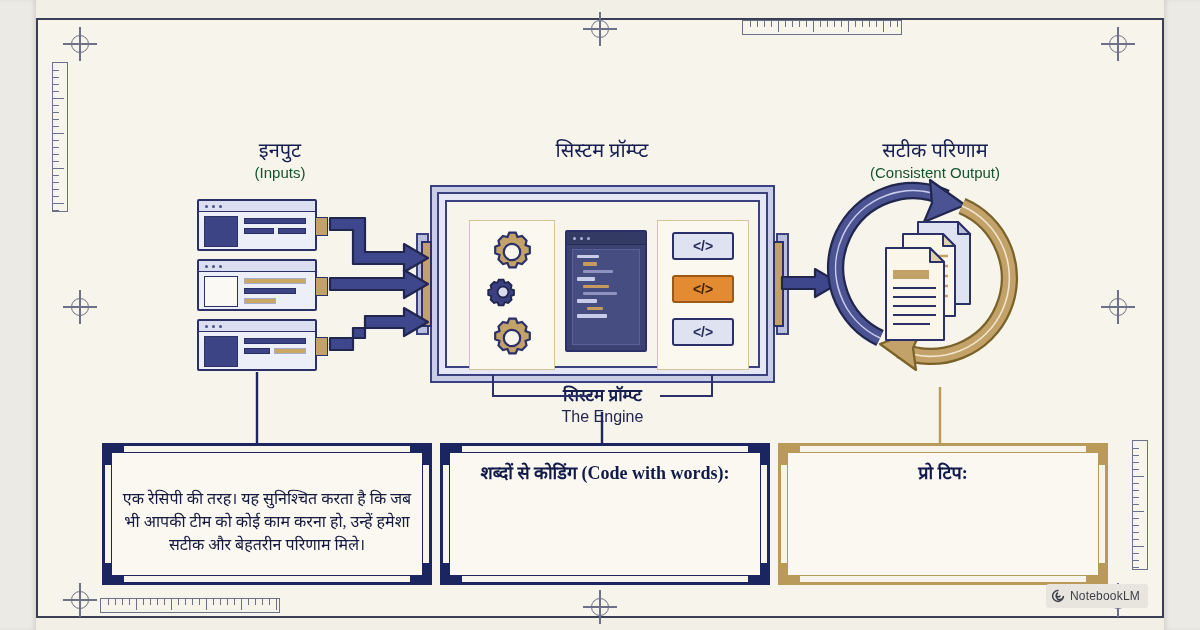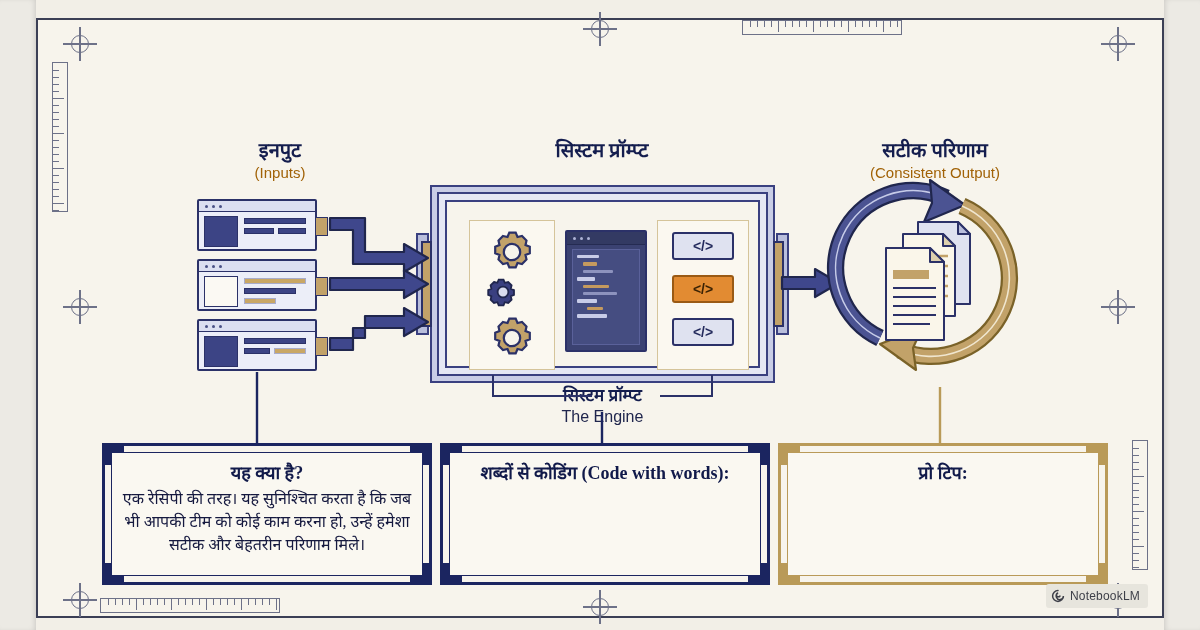--- a/index.html
+++ b/index.html
@@ -40,22 +40,22 @@
 
   
   .title{
     position:absolute;left:0;right:0;top:58px;text-align:center;
     font-family:"Liberation Serif",serif;
     font-weight:bold;font-size:42px;color:#141d4e;letter-spacing:.4px;
   }
 
   
   .colhead{position:absolute;text-align:center;color:#141d4e;}
-  .colhead .hi{font-family:"Liberation Serif",serif;font-weight:bold;font-size:20px;line-height:24px;}
-  .colhead .en{font-size:15px;line-height:20px;color:#a16207;margin-top:1px;}
+  .colhead .hi{font-family:"Liberation Serif",serif;font-weight:normal;font-size:20px;line-height:24px;}
+  .colhead .en{font-size:15px;line-height:20px;color:#14532d;margin-top:1px;}
 
   
   .incard{
     position:absolute;width:120px;height:52px;
     background:#eceef8;border:2.2px solid #2b3168;box-sizing:border-box;
     border-radius:2px;
   }
   .incard .bar{
     position:absolute;left:0;top:0;right:0;height:11px;background:#dcdff1;
     border-bottom:1.8px solid #2b3168;box-sizing:border-box;
@@ -487,21 +487,20 @@
     </g>
   </svg>
 
   <div class="card" style="left:102px;">
     <div class="outer"></div>
     <div class="cor" style="left:0;top:0;"></div>
     <div class="cor" style="right:0;top:0;"></div>
     <div class="cor" style="left:0;bottom:0;"></div>
     <div class="cor" style="right:0;bottom:0;"></div>
     <div class="inner"></div>
-    <div class="ctitle">यह क्या है?</div>
     <div class="cbody">एक रेसिपी की तरह। यह सुनिश्चित करता है कि जब भी आपकी टीम को कोई काम करना हो, उन्हें हमेशा सटीक और बेहतरीन परिणाम मिले।</div>
   </div>
 
   <div class="card" style="left:440px;">
     <div class="outer"></div>
     <div class="cor" style="left:0;top:0;"></div>
     <div class="cor" style="right:0;top:0;"></div>
     <div class="cor" style="left:0;bottom:0;"></div>
     <div class="cor" style="right:0;bottom:0;"></div>
     <div class="inner"></div>

